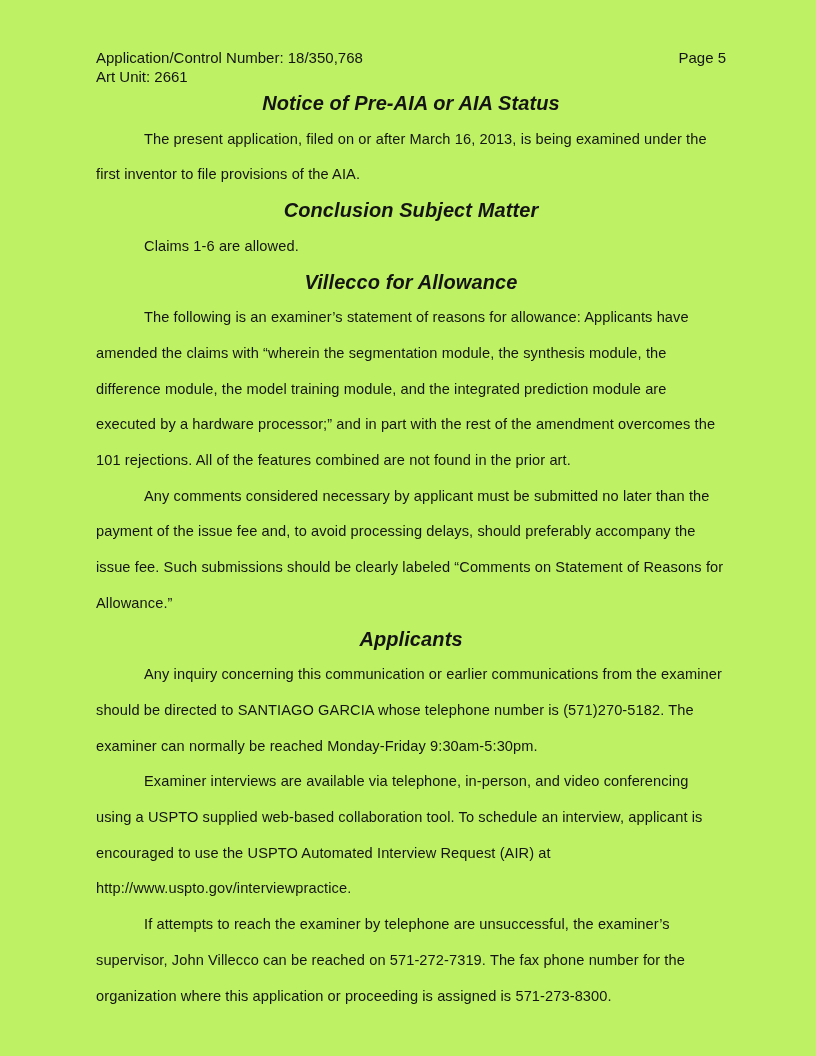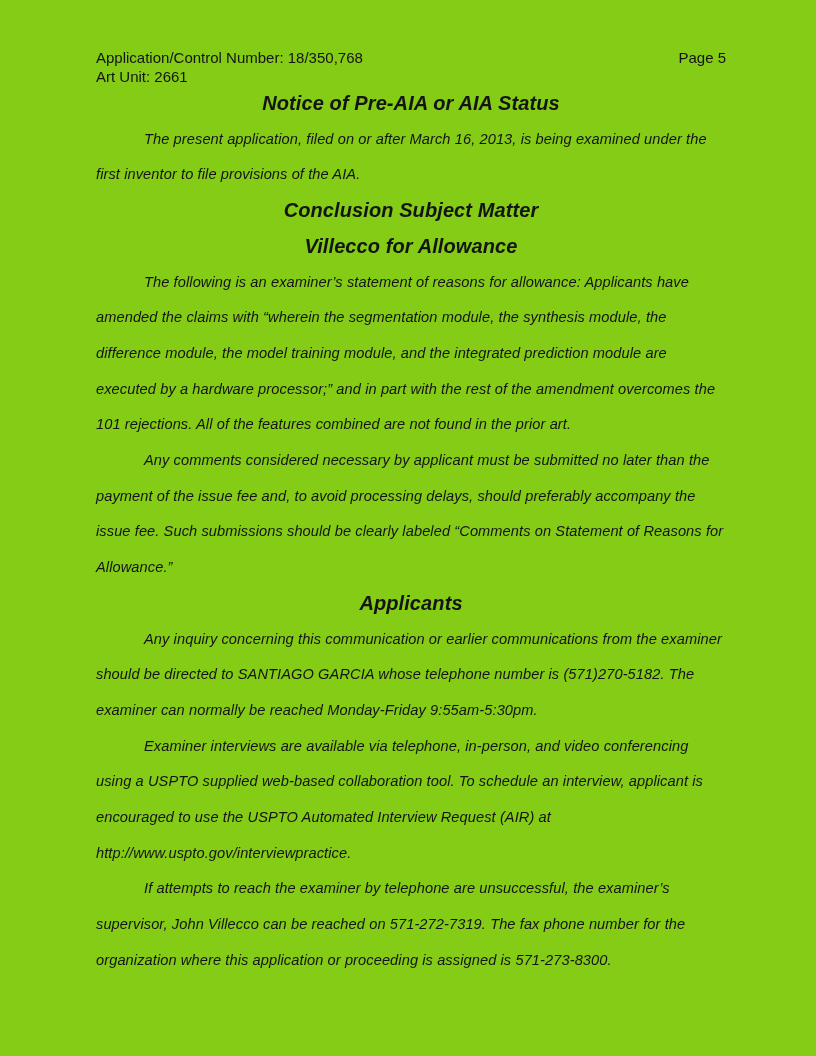--- a/index.html
+++ b/index.html
@@ -12,21 +12,21 @@
     height: 1056px;
     overflow: hidden;
     font-family: "Liberation Sans", sans-serif;
     color: #141414;
   }
   .page {
     box-sizing: border-box;
     width: 816px;
     height: 1056px;
     padding: 48px 90px 0 96px;
-    background: #84cc16;
+    background: #bef264;
   }
   .doc-header {
     font-size: 15px;
     line-height: 19px;
   }
   .doc-header-row {
     display: flex;
     justify-content: space-between;
     align-items: baseline;
   }
@@ -39,21 +39,20 @@
     margin: 0;
     text-align: center;
     font-weight: bold;
     font-style: italic;
     font-size: 20px;
   }
   .para {
     margin: 0;
     text-indent: 48px;
     text-align: left;
-    font-style: italic;
   }
 </style>
 </head>
 <body>
 
 <div class="page">
 
   <div class="doc-header">
     <div class="doc-header-row">
       <span>Application/Control Number: 18/350,768</span>
@@ -64,29 +63,30 @@
 
   <div class="content">
 
     <div>
       <h2 class="section-heading">Notice of Pre-AIA or AIA Status</h2>
       <p class="para">The present application, filed on or after March 16, 2013, is being examined under the first inventor to file provisions of the AIA.</p>
     </div>
 
     <div>
       <h2 class="section-heading">Conclusion Subject Matter</h2>
+      <p class="para">Claims 1-6 are allowed.</p>
     </div>
 
     <div>
       <h2 class="section-heading">Villecco for Allowance</h2>
       <p class="para">The following is an examiner’s statement of reasons for allowance: Applicants have amended the claims with “wherein the segmentation module, the synthesis module, the difference module, the model training module, and the integrated prediction module are executed by a hardware processor;” and in part with the rest of the amendment overcomes the 101 rejections. All of the features combined are not found in the prior art.</p>
       <p class="para">Any comments considered necessary by applicant must be submitted no later than the payment of the issue fee and, to avoid processing delays, should preferably accompany the issue fee.  Such submissions should be clearly labeled “Comments on Statement of Reasons for Allowance.”</p>
     </div>
 
     <div>
       <h2 class="section-heading">Applicants</h2>
-      <p class="para">Any inquiry concerning this communication or earlier communications from the examiner should be directed to SANTIAGO GARCIA whose telephone number is (571)270-5182. The examiner can normally be reached Monday-Friday 9:55am-5:30pm.</p>
+      <p class="para">Any inquiry concerning this communication or earlier communications from the examiner should be directed to SANTIAGO GARCIA whose telephone number is (571)270-5182. The examiner can normally be reached Monday-Friday 9:30am-5:30pm.</p>
       <p class="para">Examiner interviews are available via telephone, in-person, and video conferencing using a USPTO supplied web-based collaboration tool. To schedule an interview, applicant is encouraged to use the USPTO Automated Interview Request (AIR) at http://www.uspto.gov/interviewpractice.</p>
       <p class="para">If attempts to reach the examiner by telephone are unsuccessful, the examiner’s supervisor, John Villecco can be reached on 571-272-7319. The fax phone number for the organization where this application or proceeding is assigned is 571-273-8300.</p>
     </div>
 
   </div>
 </div>
 
 </body></html>

